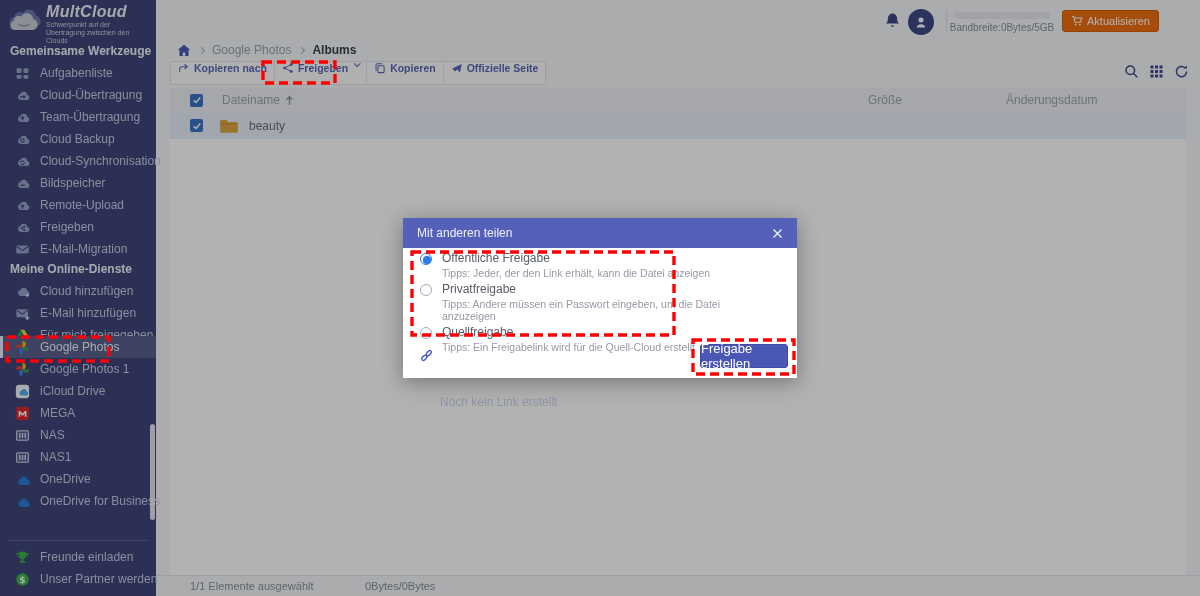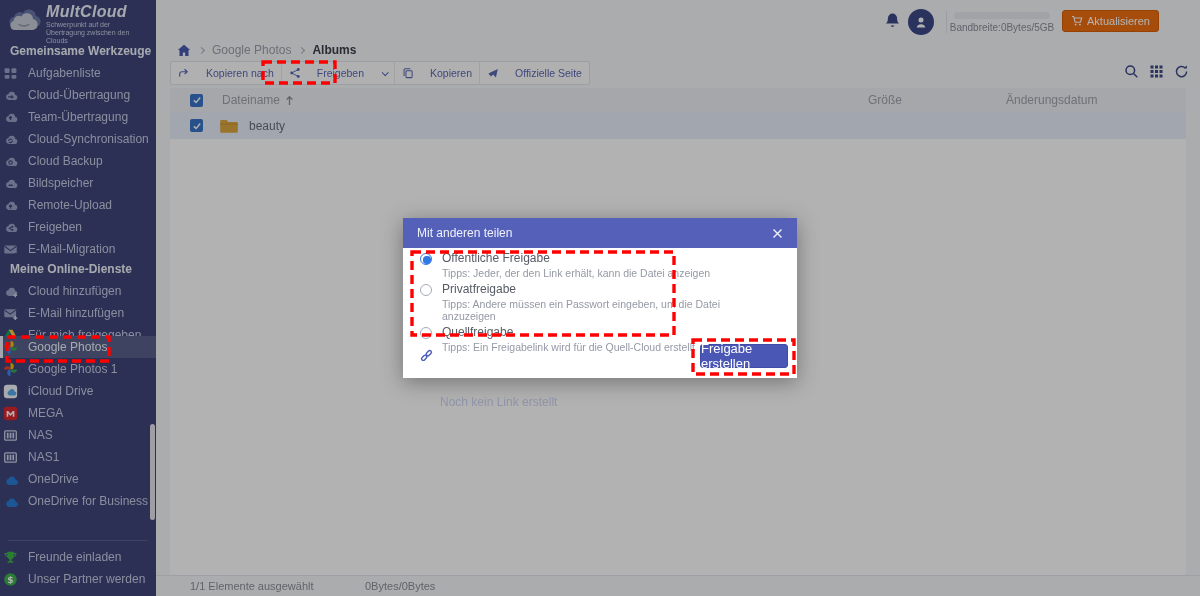--- a/index.html
+++ b/index.html
@@ -11,21 +11,21 @@
   .sidebar{position:absolute;left:0;top:0;width:156px;height:596px;background:#3e4679;z-index:1;}
   .logo-row{position:absolute;left:6px;top:3px;display:flex;}
   .logo-cloud{width:36px;height:28px;}
   .brand-block{margin-left:4px;}
   .brand-name{font-size:16px;font-weight:bold;font-style:italic;color:#eef1fa;letter-spacing:.3px;line-height:18px;}
   .tagline{font-size:7px;color:#c9cfe4;line-height:8px;}
   .section-label{position:absolute;left:10px;width:146px;font-size:12px;font-weight:bold;color:#f0f3fb;line-height:22px;}
   .s1{top:40px;} .s2{top:258px;}
   .nav{position:absolute;left:0;width:156px;}
   .tools{top:62px;} .services{top:280px;} .bottomnav{top:546px;}
-  .srow{position:relative;display:flex;align-items:center;height:22px;padding-left:2px;cursor:pointer;color:#c6cce4;}
+  .srow{position:relative;display:flex;align-items:center;height:22px;padding-left:14px;cursor:pointer;color:#c6cce4;}
   .srow .ic{width:16px;height:16px;margin-right:10px;flex:0 0 16px;display:flex;align-items:center;justify-content:center;color:#98a2c8;}
   .srow .ic svg{width:15px;height:15px;display:block;}
   .srow .lbl{font-size:12px;white-space:nowrap;}
   .srow.active{background:rgba(255,255,255,.14);color:#eef2fc;}
   .srow.active::before{content:"";position:absolute;left:0;top:0;width:3px;height:100%;background:#e8ecf8;}
   .srow.clipped{height:12px;overflow:hidden;}
   .srow.clipped .lbl,.srow.clipped .ic{transform:translateY(5px);}
   .side-divider{position:absolute;left:8px;width:140px;height:1px;background:rgba(255,255,255,.14);}
   .d1{top:540px;}
   .side-scrollthumb{position:absolute;right:1px;top:424px;width:5px;height:96px;border-radius:3px;background:rgba(255,255,255,.85);}
@@ -42,21 +42,21 @@
 
   
   .breadcrumb{position:absolute;left:177px;top:43px;display:flex;align-items:center;gap:8px;font-size:12px;}
   .breadcrumb svg{width:14px;height:13px;}
   .crumb-sep{width:5px;height:5px;border-right:1.4px solid #a9aeb8;border-top:1.4px solid #a9aeb8;transform:rotate(45deg);}
   .crumb{color:#9aa0ab;cursor:pointer;}
   .crumb-current{color:#3a3f4a;font-weight:bold;}
 
   
   .toolbar{position:absolute;left:170px;top:61px;height:24px;display:inline-flex;background:#fdfdfe;border:1px solid #dfe2e9;border-radius:2px;}
-  .tbtn{display:flex;align-items:center;gap:16px;padding:0 7px;font-size:10.5px;color:#5a68b4;border-right:1px solid #e6e8ee;cursor:pointer;white-space:nowrap;}
+  .tbtn{display:flex;gap:4px;padding:0 7px;font-size:10.5px;color:#5a68b4;border-right:1px solid #e6e8ee;cursor:pointer;white-space:nowrap;font-weight:bold;}
   .tbtn:last-child{border-right:none;}
   .tbtn .ic svg{width:12px;height:12px;display:block;}
   .tbtn .caret{display:none;width:5px;height:5px;border-right:1.3px solid #5a68b4;border-bottom:1.3px solid #5a68b4;transform:rotate(45deg) translateY(-1px);margin-left:2px;}
   .tbtn.with-caret .caret{display:inline-block;}
   .view-icons{position:absolute;left:1124px;top:64px;display:flex;gap:10px;align-items:center;}
   .view-icons svg{width:15px;height:15px;cursor:pointer;}
 
   
   .list-header{position:absolute;left:170px;right:14px;top:88px;height:24px;background:#eef0f4;display:flex;align-items:center;font-size:12px;color:#9da2ac;}
   .cb{width:13px;height:13px;border-radius:2px;background:#3a74c9;display:flex;align-items:center;justify-content:center;flex:0 0 13px;cursor:pointer;}
@@ -156,34 +156,34 @@
               <path d="M7 9.6V6.4M5.6 7.6 7 6.2l1.4 1.4" stroke="#3e4679" stroke-width="1.1" fill="none"></path>
             </svg>
           </span>
           <span class="lbl">Team-Übertragung</span>
         </div>
 
         <div class="srow">
           <span class="ic">
             <svg viewBox="0 0 14 14">
               <path d="M11.4 6.5a3.3 3.3 0 0 0-6.4-.9 2.9 2.9 0 0 0 .4 5.7h5.1a2.4 2.4 0 0 0 .9-4.8z" fill="currentColor"></path>
+              <circle cx="7" cy="8" r="1.6" fill="none" stroke="#3e4679" stroke-width="1"></circle>
+            </svg>
+          </span>
+          <span class="lbl">Cloud Backup</span>
+        </div>
+
+        <div class="srow">
+          <span class="ic">
+            <svg viewBox="0 0 14 14">
+              <path d="M11.4 6.5a3.3 3.3 0 0 0-6.4-.9 2.9 2.9 0 0 0 .4 5.7h5.1a2.4 2.4 0 0 0 .9-4.8z" fill="currentColor"></path>
               <path d="M5.2 8.4a2 2 0 0 1 3.3-1.4M8.8 8a2 2 0 0 1-3.3 1.4" stroke="#3e4679" stroke-width="1" fill="none"></path>
             </svg>
           </span>
           <span class="lbl">Cloud-Synchronisation</span>
-        </div>
-
-        <div class="srow">
-          <span class="ic">
-            <svg viewBox="0 0 14 14">
-              <path d="M11.4 6.5a3.3 3.3 0 0 0-6.4-.9 2.9 2.9 0 0 0 .4 5.7h5.1a2.4 2.4 0 0 0 .9-4.8z" fill="currentColor"></path>
-              <circle cx="7" cy="8" r="1.6" fill="none" stroke="#3e4679" stroke-width="1"></circle>
-            </svg>
-          </span>
-          <span class="lbl">Cloud Backup</span>
         </div>
 
         <div class="srow">
           <span class="ic">
             <svg viewBox="0 0 14 14">
               <path d="M11.4 6.5a3.3 3.3 0 0 0-6.4-.9 2.9 2.9 0 0 0 .4 5.7h5.1a2.4 2.4 0 0 0 .9-4.8z" fill="currentColor"></path>
               <path d="M4.8 9.4l1.5-2 1 1.2.9-1.1 1.3 1.9z" fill="#3e4679"></path>
             </svg>
           </span>
           <span class="lbl">Bildspeicher</span>

